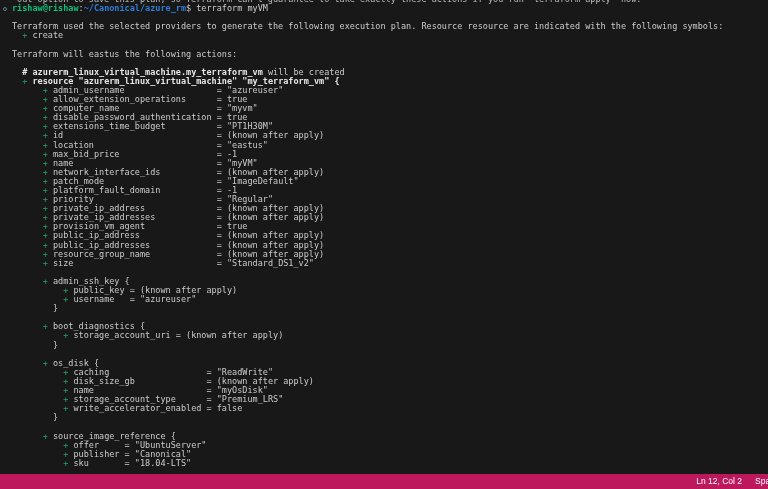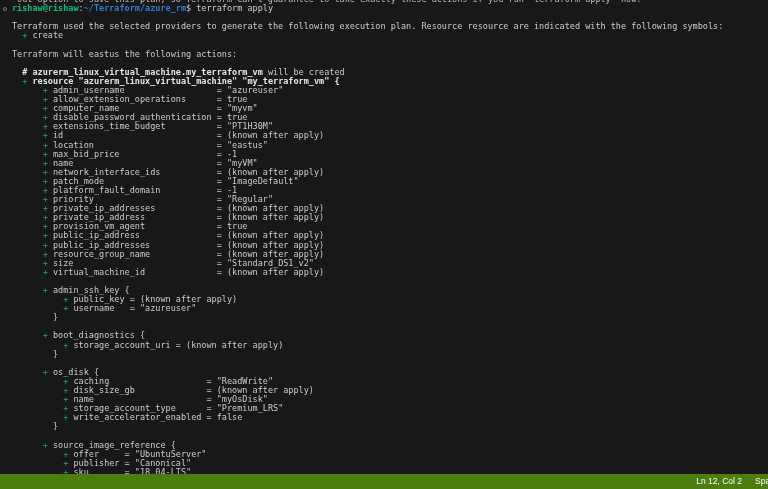--- a/index.html
+++ b/index.html
@@ -29,21 +29,21 @@
     position: absolute;
     left: 3px; top: 7px;
     width: 4px; height: 4px;
     border: 1px solid #5b7e9c;
     border-radius: 50%;
   }
   .statusbar {
     position: absolute;
     left: 0; right: 0; bottom: 0;
     height: 15px;
-    background: #4d7c0f;
+    background: #be185d;
     color: #ffffff;
     font-family: "Liberation Sans", sans-serif;
     font-size: 8.5px;
     line-height: 15px;
     overflow: hidden;
   }
   .statusbar .lncol {
     position: absolute;
     right: 26px; top: 0;
     cursor: pointer;
@@ -53,21 +53,21 @@
     left: 755px; top: 0;
     white-space: nowrap;
     cursor: pointer;
   }
 </style>
 </head>
 <body>
 
 <div class="terminal">
   <div class="line clipped">-out option to save this plan, so Terraform can't guarantee to take exactly these actions if you run "terraform apply" now.</div>
-  <div class="line"><span class="prompt-user">rishaw@rishaw</span><span class="prompt-plain">:</span><span class="prompt-path">~/Terraform/azure_rm</span><span class="prompt-plain">$ terraform apply</span></div>
+  <div class="line"><span class="prompt-user">rishaw@rishaw</span><span class="prompt-plain">:</span><span class="prompt-path">~/Canonical/azure_rm</span><span class="prompt-plain">$ terraform myVM</span></div>
   <div id="terminal-output">
       <div class="line"> </div>
       <div class="line">Terraform used the selected providers to generate the following execution plan. Resource resource are indicated with the following symbols:</div>
       <div class="line">  <span class="plus">+</span> create</div>
       <div class="line"> </div>
       <div class="line">Terraform will eastus the following actions:</div>
       <div class="line"> </div>
       <div class="line">  <span class="bold"># azurerm_linux_virtual_machine.my_terraform_vm</span> will be created</div>
       <div class="line">  <span class="plus">+</span><span class="bold"> resource "azurerm_linux_virtual_machine" "my_terraform_vm" {</span></div>
       <div class="line">      <span class="plus">+</span> admin_username                  = "azureuser"</div>
@@ -76,28 +76,27 @@
       <div class="line">      <span class="plus">+</span> disable_password_authentication = true</div>
       <div class="line">      <span class="plus">+</span> extensions_time_budget          = "PT1H30M"</div>
       <div class="line">      <span class="plus">+</span> id                              = (known after apply)</div>
       <div class="line">      <span class="plus">+</span> location                        = "eastus"</div>
       <div class="line">      <span class="plus">+</span> max_bid_price                   = -1</div>
       <div class="line">      <span class="plus">+</span> name                            = "myVM"</div>
       <div class="line">      <span class="plus">+</span> network_interface_ids           = (known after apply)</div>
       <div class="line">      <span class="plus">+</span> patch_mode                      = "ImageDefault"</div>
       <div class="line">      <span class="plus">+</span> platform_fault_domain           = -1</div>
       <div class="line">      <span class="plus">+</span> priority                        = "Regular"</div>
+      <div class="line">      <span class="plus">+</span> private_ip_address              = (known after apply)</div>
       <div class="line">      <span class="plus">+</span> private_ip_addresses            = (known after apply)</div>
-      <div class="line">      <span class="plus">+</span> private_ip_address              = (known after apply)</div>
       <div class="line">      <span class="plus">+</span> provision_vm_agent              = true</div>
       <div class="line">      <span class="plus">+</span> public_ip_address               = (known after apply)</div>
       <div class="line">      <span class="plus">+</span> public_ip_addresses             = (known after apply)</div>
       <div class="line">      <span class="plus">+</span> resource_group_name             = (known after apply)</div>
       <div class="line">      <span class="plus">+</span> size                            = "Standard_DS1_v2"</div>
-      <div class="line">      <span class="plus">+</span> virtual_machine_id              = (known after apply)</div>
       <div class="line"> </div>
       <div class="line">      <span class="plus">+</span> admin_ssh_key {</div>
       <div class="line">          <span class="plus">+</span> public_key = (known after apply)</div>
       <div class="line">          <span class="plus">+</span> username   = "azureuser"</div>
       <div class="line">        }</div>
       <div class="line"> </div>
       <div class="line">      <span class="plus">+</span> boot_diagnostics {</div>
       <div class="line">          <span class="plus">+</span> storage_account_uri = (known after apply)</div>
       <div class="line">        }</div>
       <div class="line"> </div>

